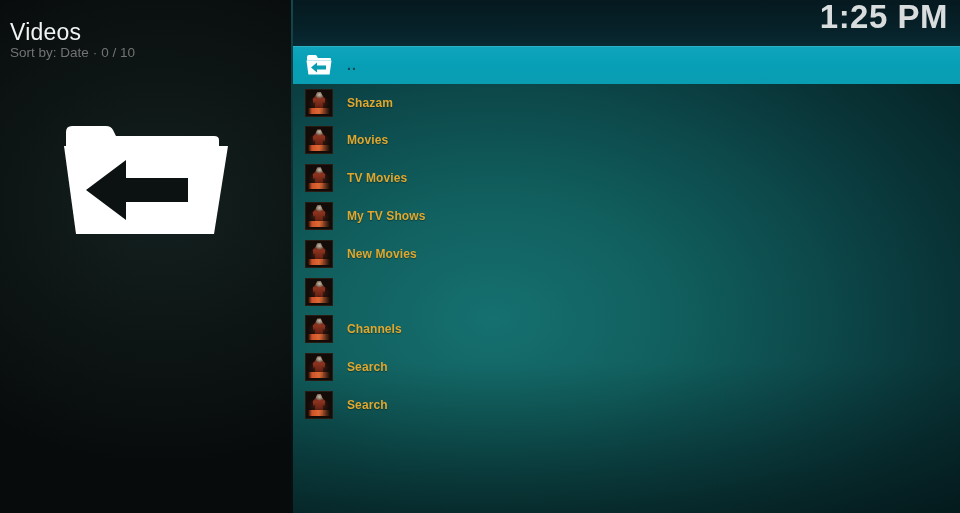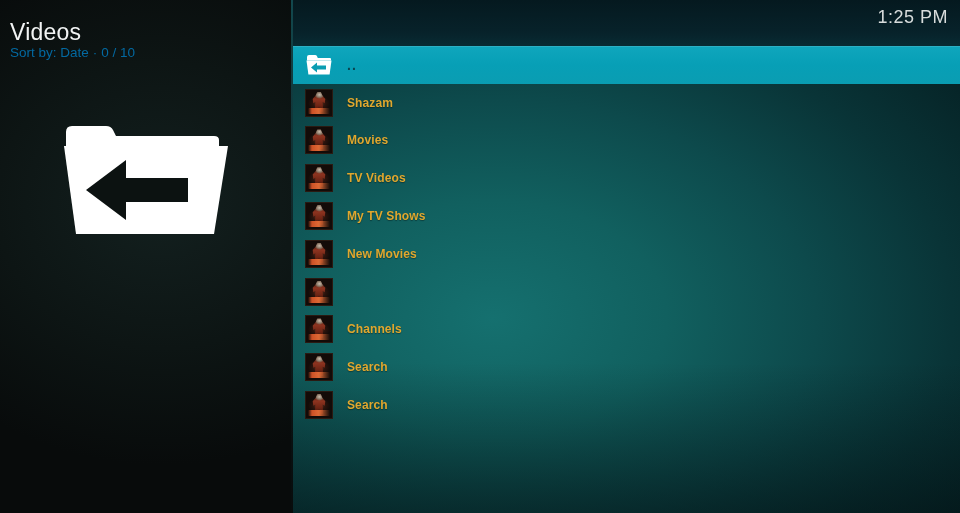--- a/index.html
+++ b/index.html
@@ -95,31 +95,31 @@
     font-weight: 300;
     line-height: 26px;
     letter-spacing: 0.2px;
     color: #f2f4f4;
   }
   .sort-line {
     margin-top: 0px;
     font-size: 13.5px;
     font-weight: 400;
     line-height: 16px;
-    color: #0369a1;
+    color: #737373;
     white-space: nowrap;
   }
   .sort-sep { padding: 0 4px; }
 
   .clock {
     position: absolute;
     right: 12px;
     top: 1px;
-    font-size: 18px;
-    font-weight: 400;
+    font-size: 33px;
+    font-weight: 700;
     line-height: 32px;
     letter-spacing: 0.5px;
     color: #d8dcdc;
     white-space: nowrap;
   }
 
   
   .list {
     position: absolute;
     left: 293px;
@@ -264,21 +264,21 @@
         <div class="row-label">Movies</div>
       </div>
       <div class="row">
         <div class="row-icon">
           <div class="thumb">
             <div class="art2"></div>
             <div class="art"></div>
             <div class="cap"></div>
           </div>
         </div>
-        <div class="row-label">TV Videos</div>
+        <div class="row-label">TV Movies</div>
       </div>
       <div class="row">
         <div class="row-icon">
           <div class="thumb">
             <div class="art2"></div>
             <div class="art"></div>
             <div class="cap"></div>
           </div>
         </div>
         <div class="row-label">My TV Shows</div>

